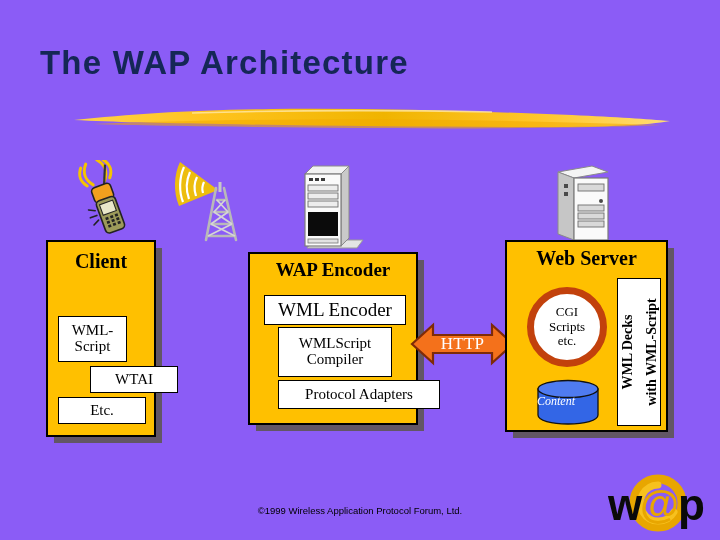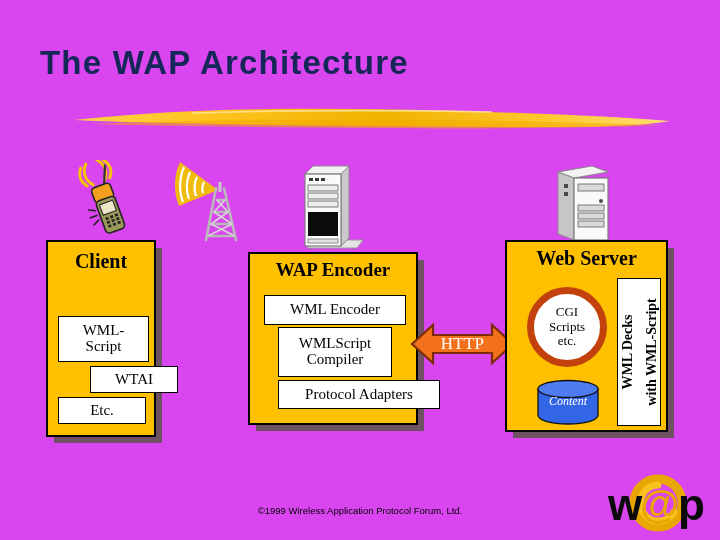--- a/index.html
+++ b/index.html
@@ -4,21 +4,21 @@
 <style>
   html, body {
     margin: 0;
     padding: 0;
     background: #ffffff;
   }
   #slide {
     position: relative;
     width: 720px;
     height: 540px;
-    background: #d946ef;
+    background: #8b5cf6;
     overflow: hidden;
     font-family: "Liberation Serif", "DejaVu Serif", serif;
   }
 
   
   #title {
     position: absolute;
     left: 40px;
     top: 43px;
     width: 640px;
@@ -69,28 +69,28 @@
     text-align: center;
     font-family: "Liberation Serif", "DejaVu Serif", serif;
     color: #000000;
     line-height: 1.05;
   }
 
   
   #client-box { left: 46px; top: 240px; width: 110px; height: 197px; }
   #client-title { top: 8px; font-size: 20px; }
   #client-wml      { left: 10px; top: 43px;  width: 88px; height: 27px;  font-size: 15px; }
-  #client-wmlscript{ left: 10px; top: 74px;  width: 91px; height: 46px;  font-size: 15px; }
+  #client-wmlscript{ left: 10px; top: 74px;  width: 69px; height: 46px;  font-size: 15px; }
   #client-wtai     { left: 10px; top: 124px; width: 88px; height: 27px;  font-size: 15px; margin-left: 32px; }
   #client-etc      { left: 10px; top: 155px; width: 88px; height: 27px;  font-size: 15px; }
 
   
   #gateway-box { left: 248px; top: 252px; width: 170px; height: 173px; }
   #gateway-title { top: 5px; font-size: 19px; }
-  #gw-encoder  { left: 14px; top: 41px;  width: 142px; height: 30px; font-size: 15px; }
+  #gw-encoder  { left: 14px; top: 41px;  width: 142px; height: 30px; font-size: 19px; }
   #gw-compiler { left: 28px; top: 73px;  width: 114px; height: 50px; font-size: 15px; }
   #gw-adapters { left: 4px;  top: 126px; width: 162px; height: 29px; font-size: 15px; margin-left: 24px; }
 
   
   #server-box { left: 505px; top: 240px; width: 163px; height: 192px; padding-left: 8px; }
   #server-title { top: 5px; font-size: 20px; }
   #cgi-ellipse {
     position: absolute;
     left: 20px; top: 45px;
     width: 80px; height: 80px;
@@ -109,21 +109,21 @@
   }
   #content-cyl {
     position: absolute;
     left: 30px; top: 137px;
     width: 62px; height: 46px;
   }
   #content-label {
     position: absolute;
     left: 30px; top: 152px;
     width: 62px;
-    text-align: center;
+    text-align: left;
     font-family: "Liberation Serif", "DejaVu Serif", serif;
     font-style: italic;
     font-size: 12px;
     color: #ffffff;
     pointer-events: none;
   }
   #decks-box {
     position: absolute;
     left: 110px; top: 36px;
     width: 44px; height: 148px;

